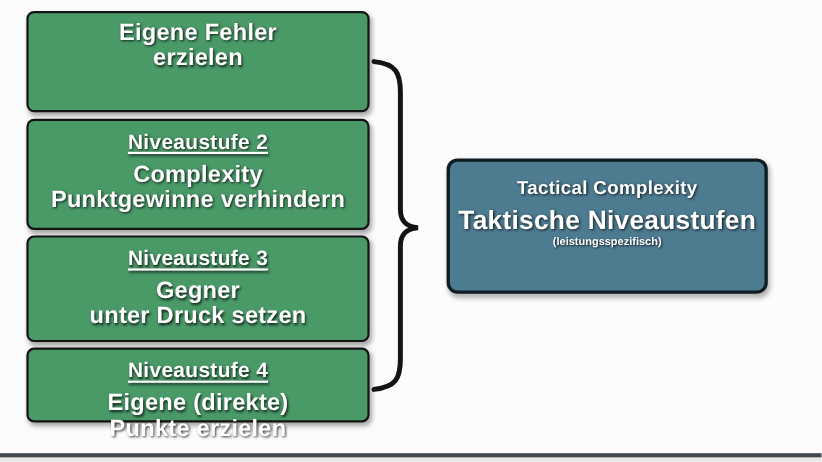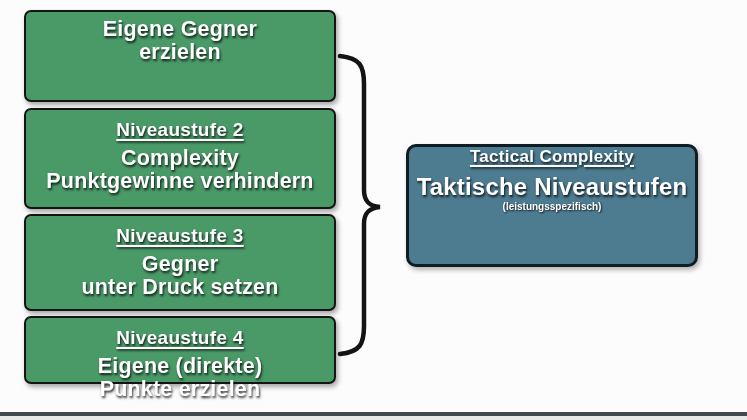--- a/index.html
+++ b/index.html
@@ -68,23 +68,23 @@
     box-sizing:border-box;
     background:var(--summary-box-fill);
     border:3px solid var(--summary-box-border);
     border-radius:10px;
     box-shadow:2px 3px 5px rgba(0,0,0,0.3);
     text-align:center;
     color:var(--text-color);
     font-weight:bold;
   }
   .summary-title{
+    margin-top:14px;
     font-size:17px;
     letter-spacing:0.3px;
-    text-decoration:underline;
     text-decoration-thickness:2px;
     text-underline-offset:3px;
     text-shadow:1px 1.5px 2.5px rgba(0,0,0,0.8);
   }
   .summary-subtitle{
     margin-top:8px;
     font-size:24px;
     letter-spacing:0.2px;
     line-height:1;
     text-shadow:1px 1.5px 2.5px rgba(0,0,0,0.8);
@@ -107,21 +107,21 @@
     background:var(--bottom-strip);
   }
 </style>
 </head>
 <body>
 
 <div class="stage">
 
   <div class="level-box b1">
     <div class="level-body">
-      <span style="display:block">Eigene Gegner</span>
+      <span style="display:block">Eigene Fehler</span>
       <span style="display:block">erzielen</span>
     </div>
   </div>
 
   <div class="level-box b2">
     <div class="level-title">Niveaustufe 2</div>
     <div class="level-body">
       <span style="display:block">Complexity</span>
       <span style="display:block">Punktgewinne verhindern</span>
     </div>

